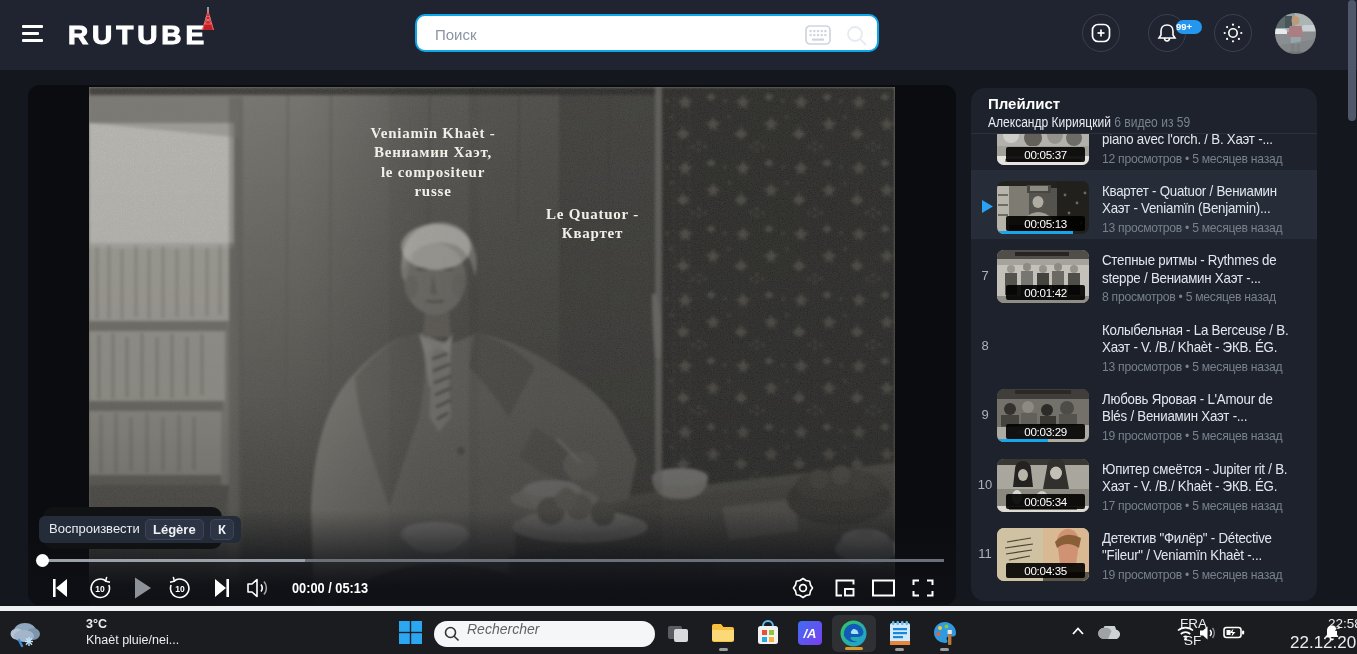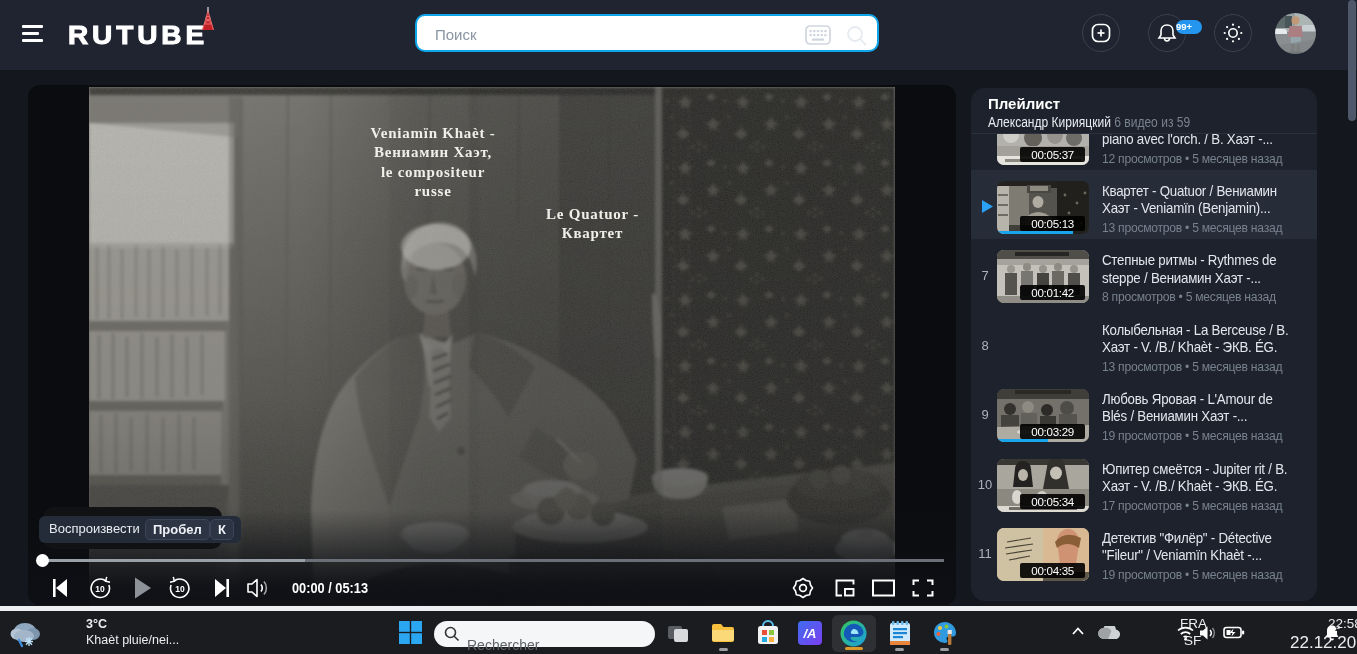--- a/index.html
+++ b/index.html
@@ -35,21 +35,21 @@
   
   #panel { left:971px; top:88px; width:346px; height:513px; background:#1d222c; border-radius:14px; overflow:hidden; }
   #panel .hd1 { position:absolute; left:17px; top:7px; color:#fff; font-weight:bold; font-size:15px; }
   #panel .hd2 { position:absolute; left:17px; top:26px; font-size:14px; color:#e8ecf2; }
   #panel .hd2 span { color:#79828f; }
   #sep { position:absolute; left:0; top:45px; width:346px; height:1px; background:#2a303c; }
   #list { position:absolute; left:0; top:46px; width:346px; height:467px; overflow:hidden; }
   .item { position:absolute; left:0; width:346px; height:69.4px; }
   .num { position:absolute; left:6px; top:29px; width:16px; text-align:center; color:#aab2bf; font-size:13px; }
   .thumb { position:absolute; left:26px; top:11px; width:92px; height:53px; border-radius:7px; overflow:hidden; background:#000; }
-  .time { position:absolute; right:4px; bottom:3px; background:rgba(0,0,0,0.9); color:#fff; font-size:11.6px; padding:1px 11px; border-radius:2px; letter-spacing:-0.3px; }
+  .time { position:absolute; right:4px; bottom:3px; background:rgba(0,0,0,0.9); color:#fff; font-size:11.6px; padding:1px 18px; border-radius:2px; letter-spacing:-0.3px; }
   .tt { position:absolute; left:131px; top:13px; color:#e2e7ee; font-size:14.3px; letter-spacing:-0.25px; line-height:17.3px; white-space:nowrap; transform:scaleX(0.93); transform-origin:left top; }
   .meta { position:absolute; left:131px; top:50px; color:#78818e; font-size:13.3px; letter-spacing:-0.3px; white-space:nowrap; transform:scaleX(0.915); transform-origin:left top; }
   .prog { position:absolute; left:0; bottom:0; height:3px; background:#19a5ec; }
 
   
   #wstrip { left:0; top:606px; width:1357px; height:5px; background:#edeff1; }
   #taskbar { left:0; top:611px; width:1357px; height:43px; background:#1b1c1f; }
   .tbtxt { position:absolute; color:#eceded; font-size:12.5px;margin-left:44px; }
   #tsearch { position:absolute; left:434px; top:10px; width:221px; height:26px; background:#f5f6f7; border-radius:13px; color:#5f6368; font-size:14px; }
 
@@ -442,21 +442,21 @@
       <rect x="108" y="4.5" width="21" height="15" fill="none" stroke="#fff" stroke-width="2"></rect>
 
       <g stroke="#fff" stroke-width="2" fill="none">
         <path d="M148.5 9 L148.5 4.5 L154 4.5 M162 4.5 L167.5 4.5 L167.5 9 M167.5 15 L167.5 19.5 L162 19.5 M154 19.5 L148.5 19.5 L148.5 15"></path>
       </g>
     </svg>
 
     <div id="tt-black" class="abs"></div>
     <div id="tt-blue" class="abs">
       <span style="position:absolute; left:10px; top:5px;">Воспроизвести</span>
-      <span class="key abs" style="left:106px; top:3px; padding:2px 7px;">Пробел</span>
+      <span class="key abs" style="left:106px; top:3px; padding:2px 7px;">Légère</span>
       <span class="key abs" style="left:171px; top:3px; padding:2px 7px;">К</span>
     </div>
   </div>
 
   <div id="panel" class="abs">
     <div class="hd1">Плейлист</div>
     <div class="hd2" style="transform:scaleX(0.86); transform-origin:left top;">Александр Кирияцкий <span>6 видео из 59</span></div>
     <div id="sep"></div>
     <div id="list">
         <div class="item" style="top: -33.4px;">
@@ -620,21 +620,21 @@
       <rect x="12.2" y="0" width="10.8" height="10.8" fill="#2aa7f0"></rect>
       <rect x="0" y="12.2" width="10.8" height="10.8" fill="#2aa7f0"></rect>
       <rect x="12.2" y="12.2" width="10.8" height="10.8" fill="#2aa7f0"></rect>
     </svg>
 
     <div id="tsearch">
       <svg class="abs" style="left:10px; top:5px;" width="16" height="16" viewBox="0 0 16 16">
         <circle cx="6.5" cy="6.5" r="5" fill="none" stroke="#333" stroke-width="1.6"></circle>
         <line x1="10.2" y1="10.2" x2="14.5" y2="14.5" stroke="#333" stroke-width="1.6"></line>
       </svg>
-      <span style="position:absolute; left:33px; top:16px;">Rechercher</span>
+      <span style="position:absolute; left:33px; top:0;font-style:italic;">Rechercher</span>
     </div>
 
     <svg class="abs" style="left:666px; top:10px;" width="24" height="24" viewBox="0 0 24 24">
       <rect x="2" y="5" width="14" height="13" rx="2" fill="#5a5d61"></rect>
       <rect x="8" y="8" width="14" height="13" rx="2" fill="#d9dadb"></rect>
     </svg>
 
     <svg class="abs" style="left:710px; top:10px;" width="26" height="24" viewBox="0 0 26 24">
       <path d="M2 5 a2 2 0 0 1 2-2 h7 l2.5 3 h8.5 a2 2 0 0 1 2 2 v11 a2 2 0 0 1 -2 2 h-18 a2 2 0 0 1 -2 -2 Z" fill="#f6c03c"></path>
       <path d="M2 9 h22 v9 a2 2 0 0 1 -2 2 h-18 a2 2 0 0 1 -2 -2 Z" fill="#fbd878"></path>

